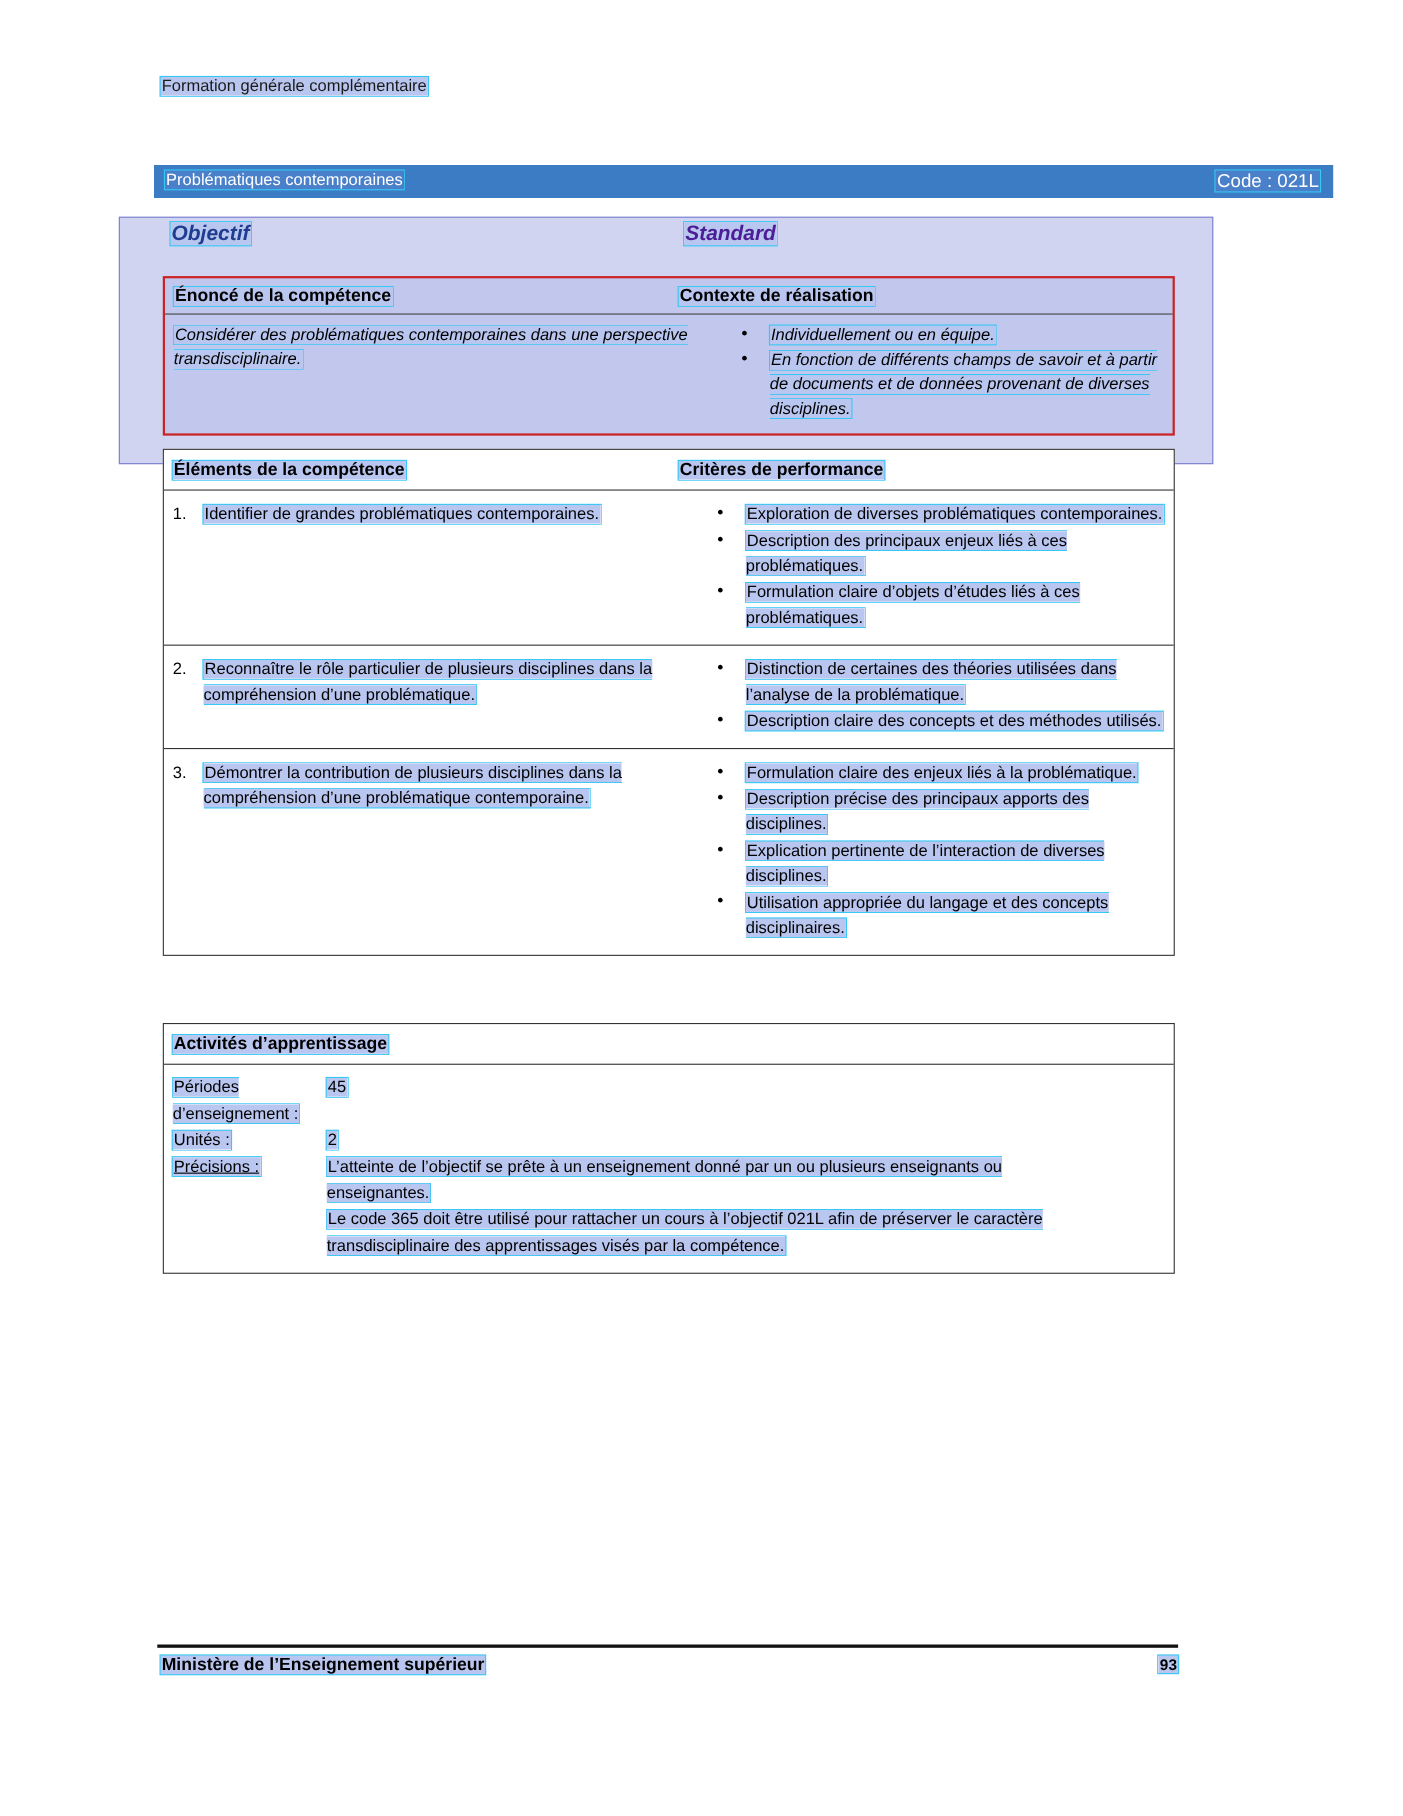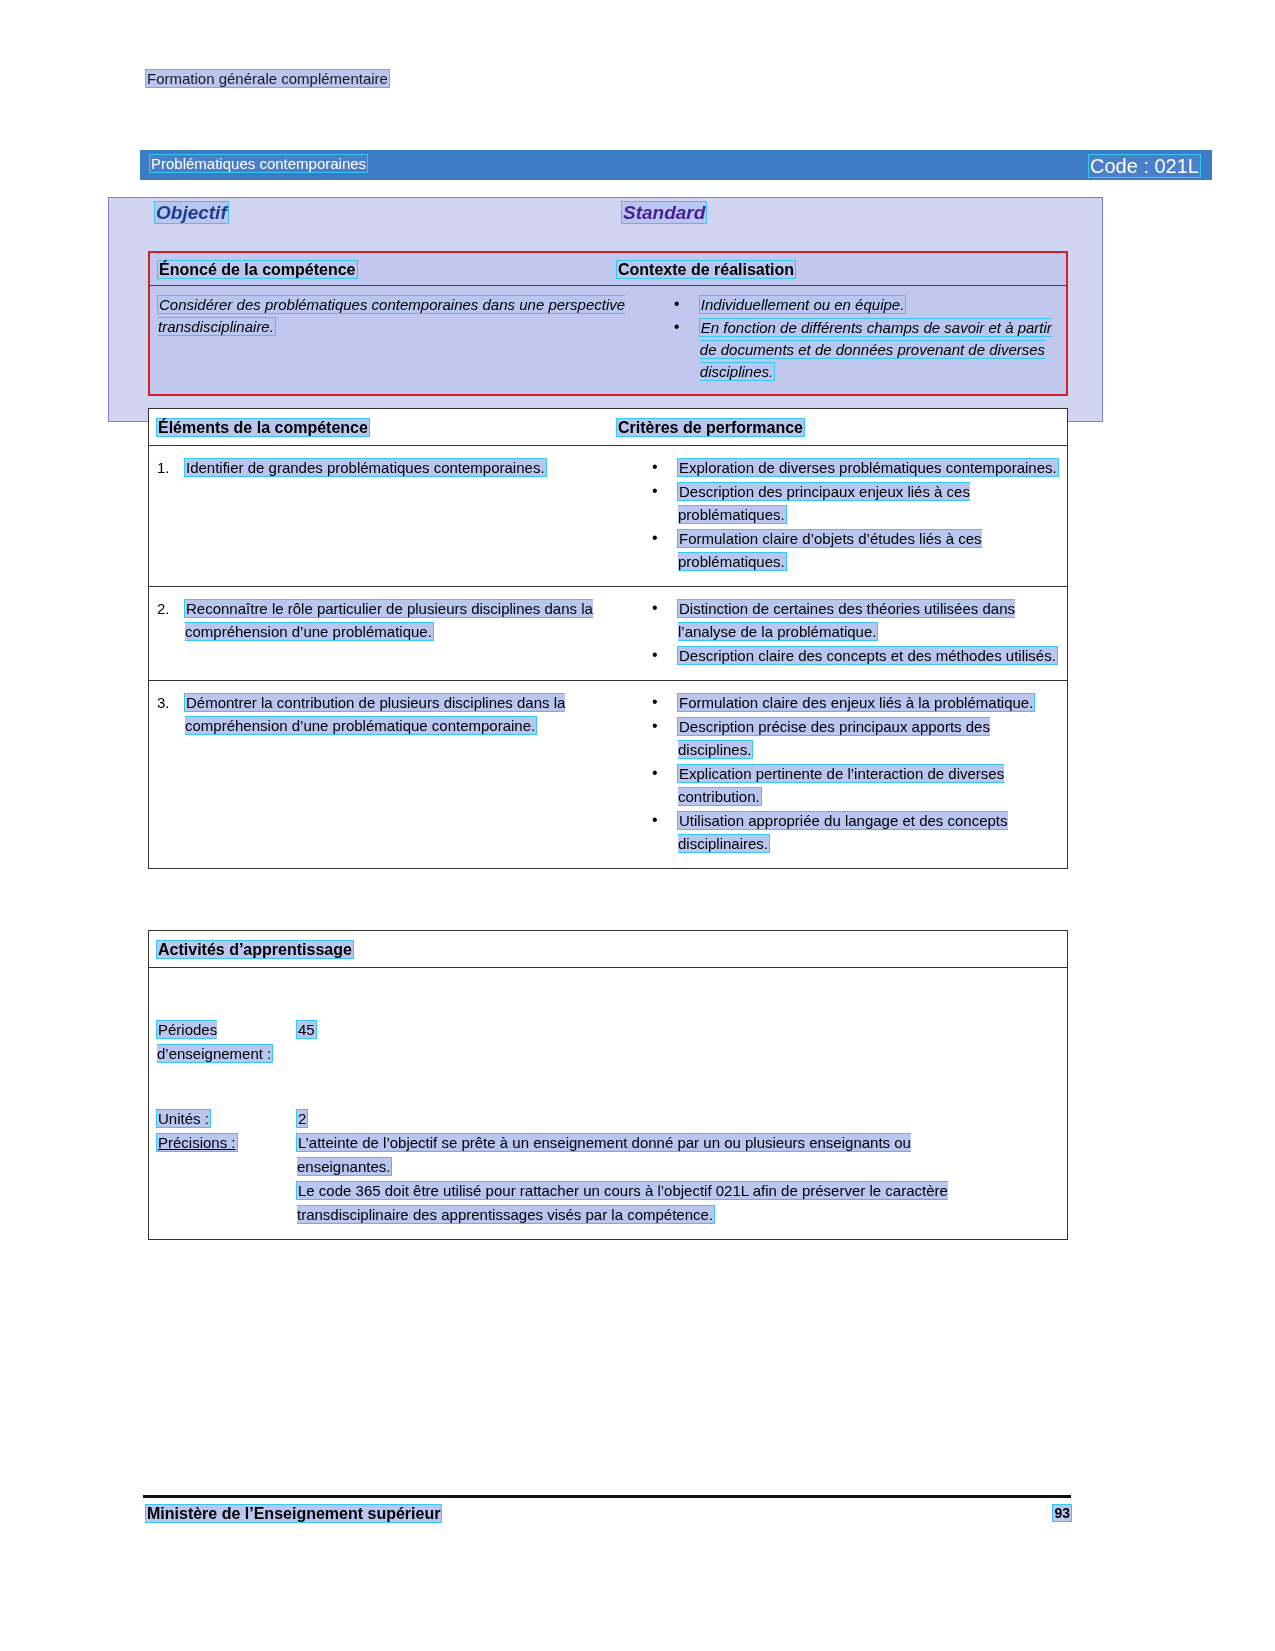--- a/index.html
+++ b/index.html
@@ -60,21 +60,21 @@
   .title-bar .left {
     position: absolute;
     left: 10px;
     top: 5px;
     font-size: 15px;
   }
   .title-bar .right {
     position: absolute;
     right: 12px;
     top: 5px;
-    font-size: 20px;
+    font-size: 17px;
   }
 
   
   .obj-std-box {
     position: absolute;
     left: 108px;
     top: 197px;
     width: 995px;
     height: 225px;
     background: rgba(150,160,225,0.45);
@@ -196,21 +196,21 @@
     border-bottom: 1px solid #333;
     padding: 10px 0 8px 8px;
     font-size: 16px;
     font-weight: bold;
   }
   .act-body {
     padding: 9px 0 12px 8px;
     font-size: 15px;
     line-height: 24px;
   }
-  .act-line { display: flex; margin-top: 41px; }
+  .act-line { display: flex; }
   .act-line .lbl { width: 140px; flex: 0 0 140px; }
   .act-line .val { flex: 1 1 auto; }
   .act-prec { display: flex; }
   .act-prec .lbl { width: 140px; flex: 0 0 140px; text-decoration: underline; }
   .act-prec .val { flex: 1 1 auto; max-width: 700px; }
 
   
   .footer-rule {
     position: absolute;
     left: 143px;
@@ -327,21 +327,21 @@
       <div class="c1">
         <div class="num-item">
           <div class="num">3.</div>
           <div class="txt"><span class="hl">Démontrer la contribution de plusieurs disciplines dans la compréhension d’une problématique contemporaine.</span></div>
         </div>
       </div>
       <div class="c2">
         <ul class="bullets">
           <li><span class="hl">Formulation claire des enjeux liés à la problématique.</span></li>
           <li><span class="hl">Description précise des principaux apports des disciplines.</span></li>
-          <li><span class="hl">Explication pertinente de l’interaction de diverses contribution.</span></li>
+          <li><span class="hl">Explication pertinente de l’interaction de diverses disciplines.</span></li>
           <li><span class="hl">Utilisation appropriée du langage et des concepts disciplinaires.</span></li>
         </ul>
       </div>
     </div>
   </div>
 
   <div class="act-table">
     <div class="act-head">
       <span class="hl">Activités d’apprentissage</span>
     </div>

